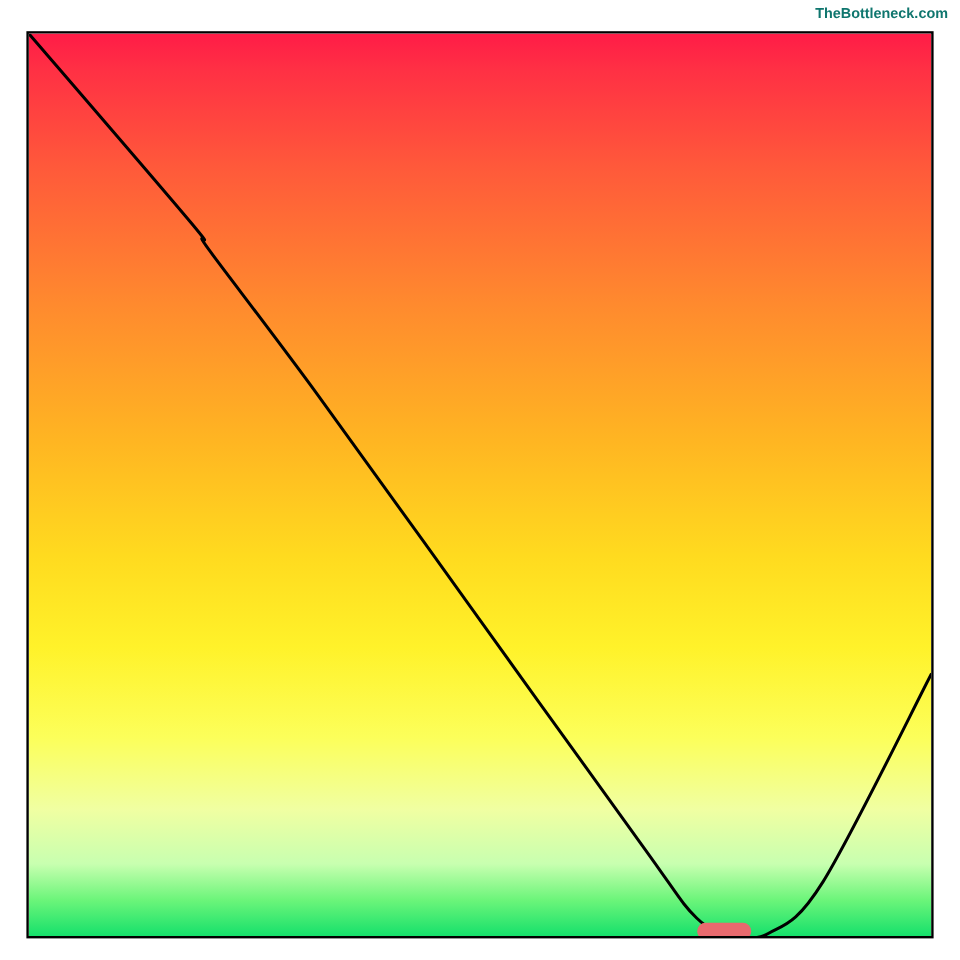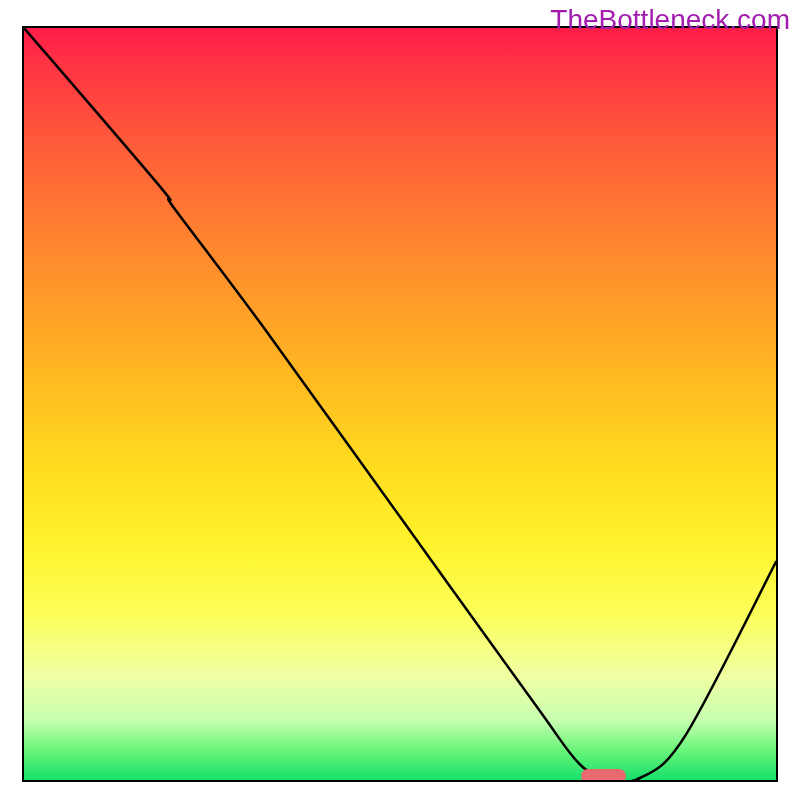--- a/index.html
+++ b/index.html
@@ -8,23 +8,23 @@
     width: 800px;
     height: 800px;
     position: relative;
     font-family: Arial, sans-serif;
     background: #fff;
   }
   .watermark {
     position: absolute;
     top: 4px;
     right: 10px;
-    color: #a21caf;
-    font-size: 28px;
-    font-weight: 400;
+    color: #0f766e;
+    font-size: 12px;
+    font-weight: 700;
     z-index: 10;
   }
   .plot-area {
     position: absolute;
     left: 22px;
     top: 26px;
     width: 756px;
     height: 756px;
     border: 2px solid #000;
     box-sizing: border-box;

